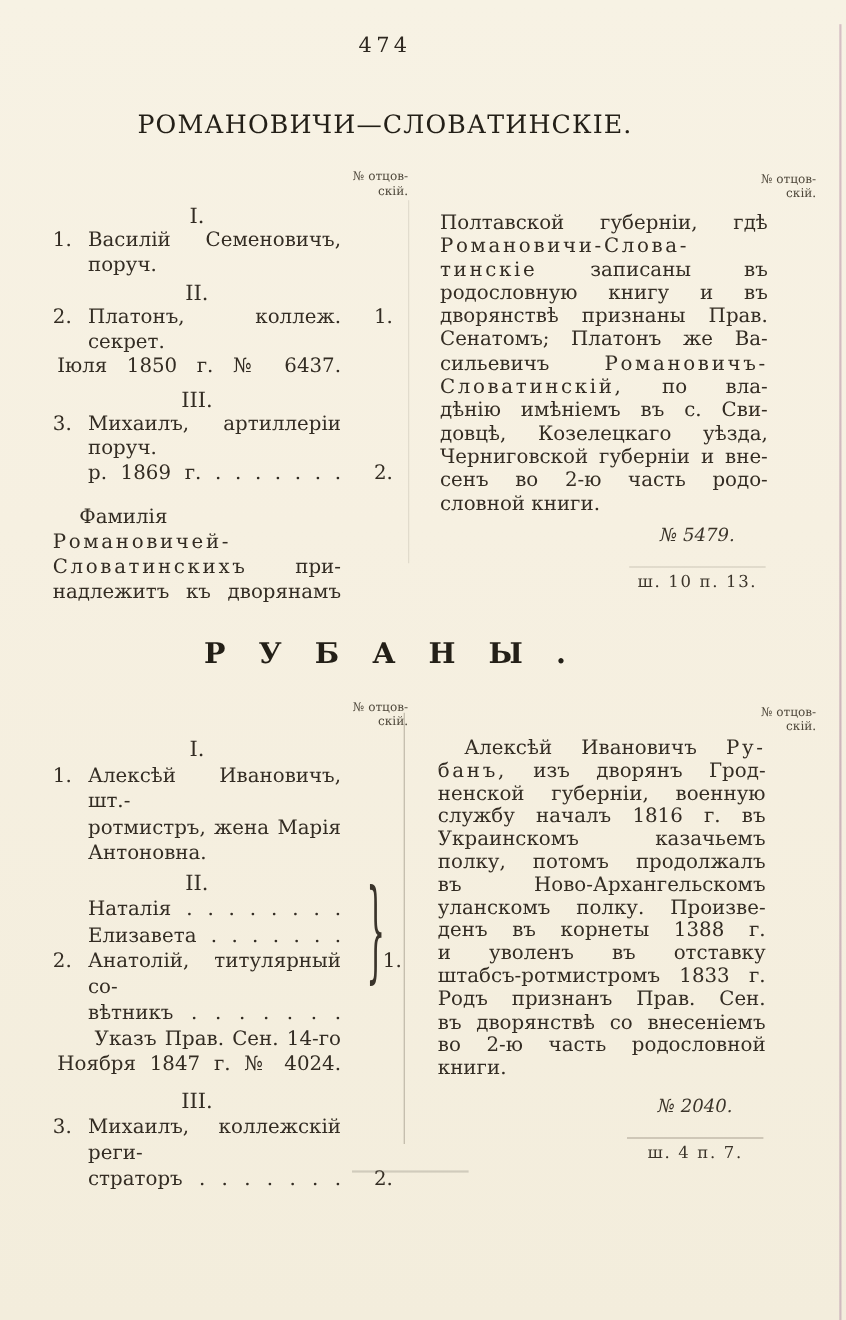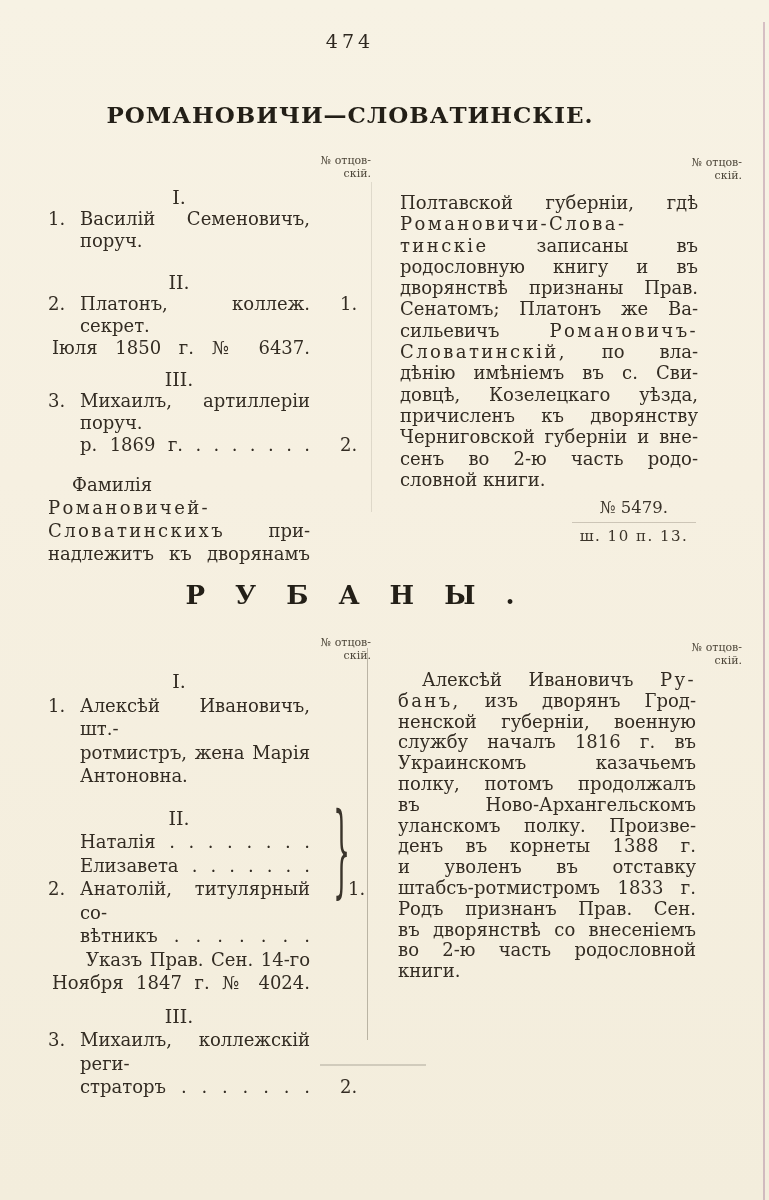--- a/index.html
+++ b/index.html
@@ -6,51 +6,51 @@
   .page {
     position:relative; width:769px; height:1200px; overflow:hidden;
     background:linear-gradient(180deg,#f7f2e4 0%,#f6f0e1 40%,#f3edDC 100%);
     background-color:#f6f0e1;
     font-family:"DejaVu Serif","Liberation Serif",serif;
     color:#332c23;
   }
   .pageno { position:absolute; left:30px; top:30px; width:640px; text-align:center;
             font-size:19px; letter-spacing:4px; color:#2e2820; }
   .title1 { position:absolute; left:30px; top:101px; width:640px; margin:0; text-align:center;
-            font-size:23px; font-weight:bold; letter-spacing:1px; color:#231f17; }
+            font-size:23px; font-weight:normal; letter-spacing:1px; color:#231f17; }
   .title2 { position:absolute; left:30px; top:580px; width:640px; margin:0; text-align:center;
             font-size:26px; font-weight:bold; letter-spacing:30px; text-indent:30px; color:#231f17; }
   .refhdr { position:absolute; font-size:11px; line-height:13px; text-align:right; color:#4b4437; }
   .col { position:absolute; font-size:18px; }
   .lcol { width:262px; }
   .row { position:relative; line-height:22px; }
   .l1 .row { line-height:22px; }
   .l2 .row { line-height:23.5px; }
   .r1 .row { line-height:21.3px; }
   .r2 .row { line-height:20.8px; }
   .roman { text-align:center; font-size:19px; }
-  .mt11 { margin-top:19px; } .mt9 { margin-top:9px; } .mt10 { margin-top:10px; } .mt17 { margin-top:17px; }
+  .mt11 { margin-top:4px; } .mt9 { margin-top:9px; } .mt10 { margin-top:10px; } .mt17 { margin-top:17px; }
   .item { display:flex; }
   .item .num { flex:0 0 32px; width:32px; }
   .item .t { flex:1; text-align:justify; text-align-last:justify; }
   .cont { margin-left:32px; text-align:justify; text-align-last:justify; }
   .cont.plain { text-align:right; text-align-last:left; }
   .decree1 { margin-left:38px; text-align:justify; text-align-last:justify; }
   .decree2 { margin-left:4px; text-align:justify; text-align-last:justify; }
   .para { line-height:23px !important; text-align:justify; text-align-last:justify; }
   .ind { text-indent:24px; }
   .ref { position:absolute; right:-56px; top:0; width:26px; text-align:left; }
   .ref2 { right:-64px; }
   .rcol { width:298px; }
   .rl { text-align:justify; text-align-last:justify; }
   .last { text-align-last:left !important; }
   .sp { letter-spacing:2.4px; }
   .refblock { width:124px; margin:8px 2px 0 auto; text-align:center; color:#3b342a; }
   .refblock.rb2 { margin-top:14px; }
-  .case { font-size:16.5px; padding-bottom:5px; border-bottom:1px solid rgba(110,100,85,0.55); }
+  .case { font-size:16.5px; padding-bottom:19px; border-bottom:1px solid rgba(110,100,85,0.55);font-style:italic; }
   .rb1 .case { border-bottom-color:rgba(110,100,85,0.3); }
   .shelf { font-size:15px; padding-top:4px; letter-spacing:1.5px; }
   .vdiv { position:absolute; width:1px; background:rgba(100,92,78,0.4); }
   .vdiv.faint { background:rgba(100,92,78,0.16); }
   .edge { position:absolute; left:763px; top:22px; width:2px; height:1178px;
           background:linear-gradient(180deg,#ceb2bc,#c3a7b2 60%,#c9aeb8); opacity:0.8; }
   .smudge { position:absolute; left:320px; top:1064px; width:106px; height:2px;
             background:rgba(120,115,105,0.28); filter:blur(0.7px); }
   .brace { position:absolute; left:284px; top:120px; font-size:30px; color:#3a342b;
            transform:scale(0.9,3.35); transform-origin:50% 0; }
@@ -121,21 +121,20 @@
     <div class="row rl">
       <span>сильевичъ</span>
       <span class="sp">Романовичъ-</span>
     </div>
     <div class="row rl">
       <span class="sp">Словатинскій,</span>
       <span>по вла-</span>
     </div>
     <div class="row rl">дѣнію имѣніемъ въ с. Сви-</div>
     <div class="row rl">довцѣ, Козелецкаго уѣзда,</div>
-    <div class="row rl">причисленъ къ дворянству</div>
     <div class="row rl">Черниговской губерніи и вне-</div>
     <div class="row rl">сенъ во 2-ю часть родо-</div>
     <div class="row rl last">словной книги.</div>
     <div class="refblock rb1">
       <div class="case">№ 5479.</div>
       <div class="shelf">ш. 10 п. 13.</div>
     </div>
   </div>
 
   <h2 class="title2">РУБАНЫ.</h2>
@@ -197,17 +196,21 @@
     <div class="row rl">полку, потомъ продолжалъ</div>
     <div class="row rl">въ Ново-Архангельскомъ</div>
     <div class="row rl">уланскомъ полку. Произве-</div>
     <div class="row rl">денъ въ корнеты 1388 г.</div>
     <div class="row rl">и уволенъ въ отставку</div>
     <div class="row rl">штабсъ-ротмистромъ 1833 г.</div>
     <div class="row rl">Родъ признанъ Прав. Сен.</div>
     <div class="row rl">въ дворянствѣ со внесеніемъ</div>
     <div class="row rl">во 2-ю часть родословной</div>
     <div class="row rl last">книги.</div>
+    <div class="refblock rb2">
+      <div class="case">№ 2040.</div>
+      <div class="shelf">ш. 4 п. 7.</div>
+    </div>
   </div>
 
   <div class="smudge"></div>
   <div class="edge"></div>
 </div>
 
 </body></html>

